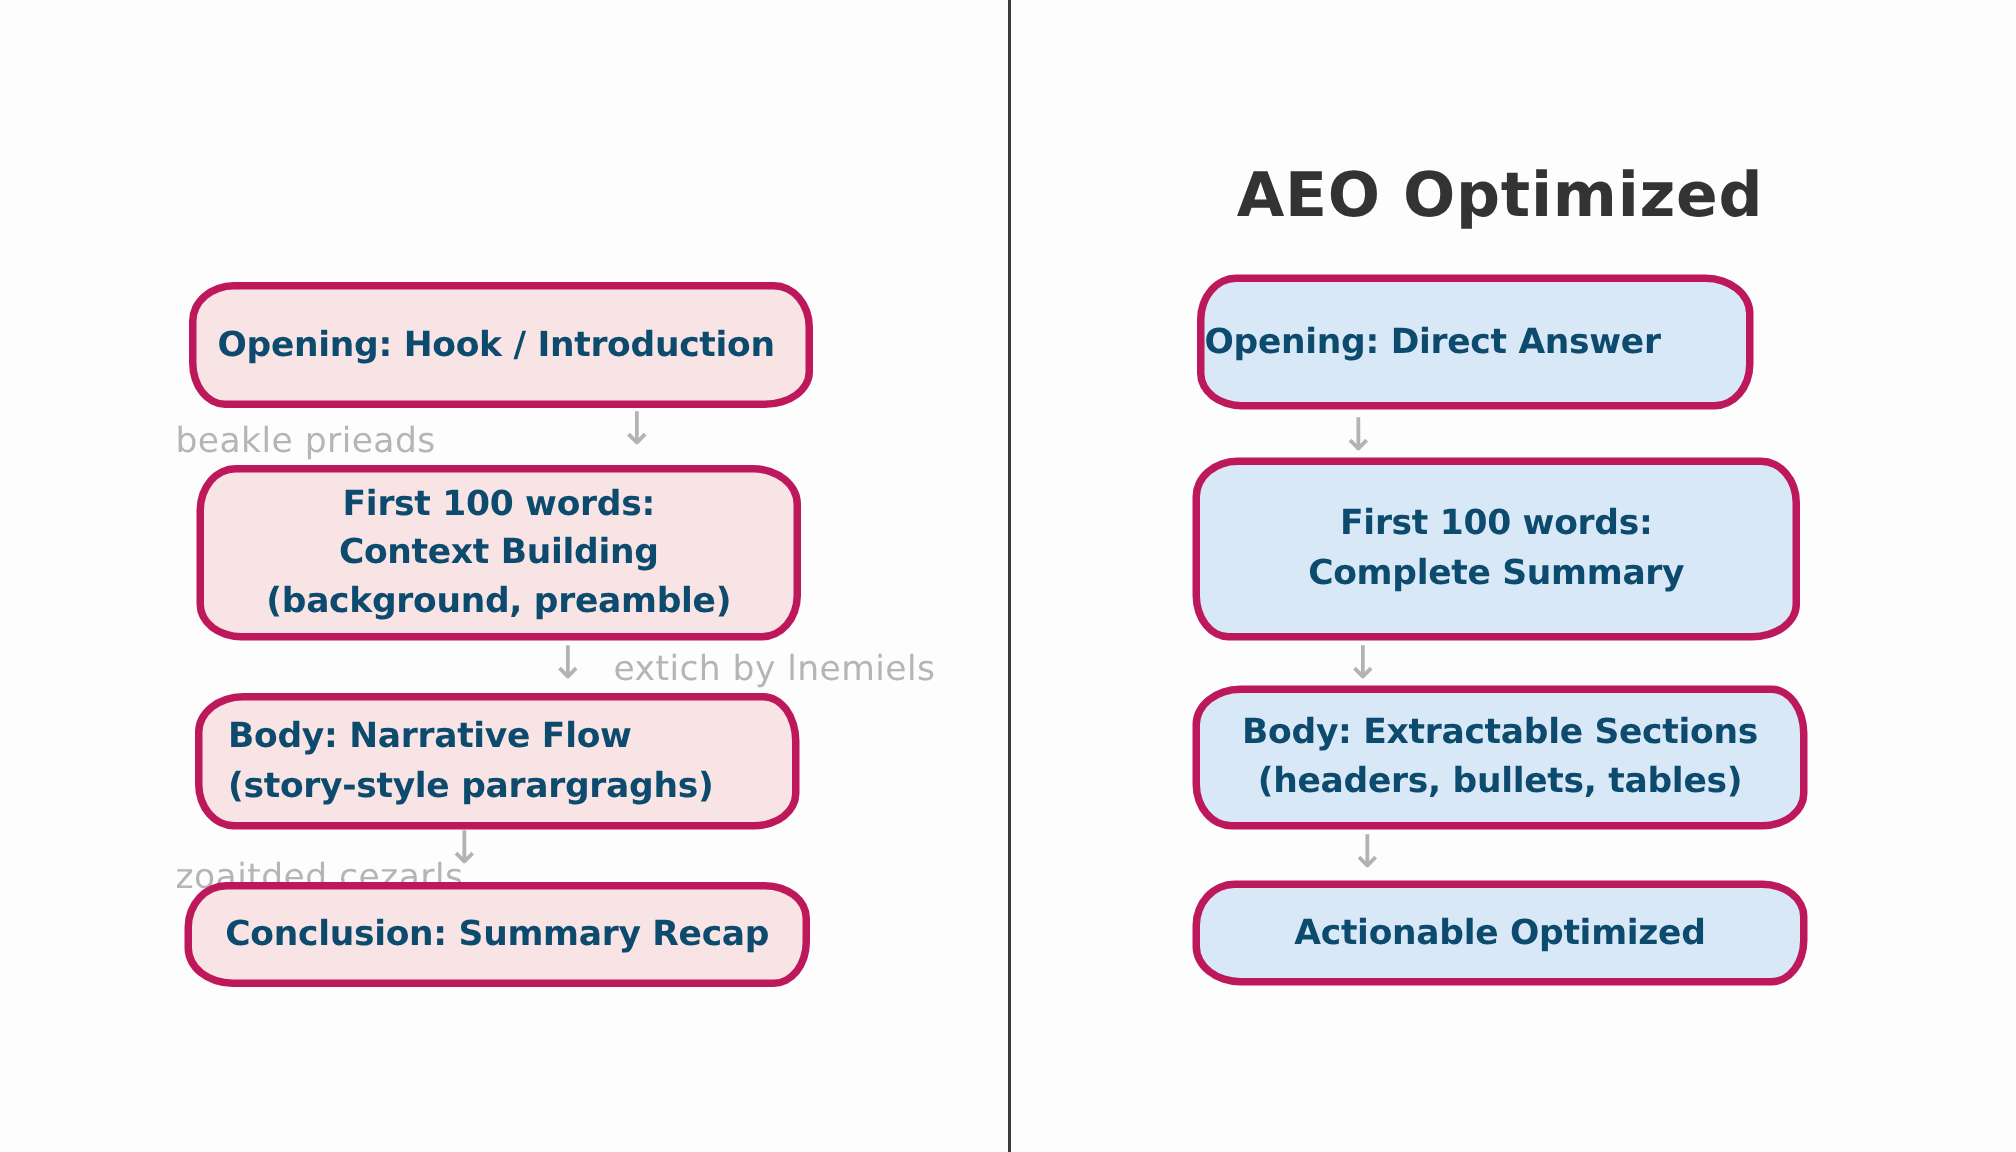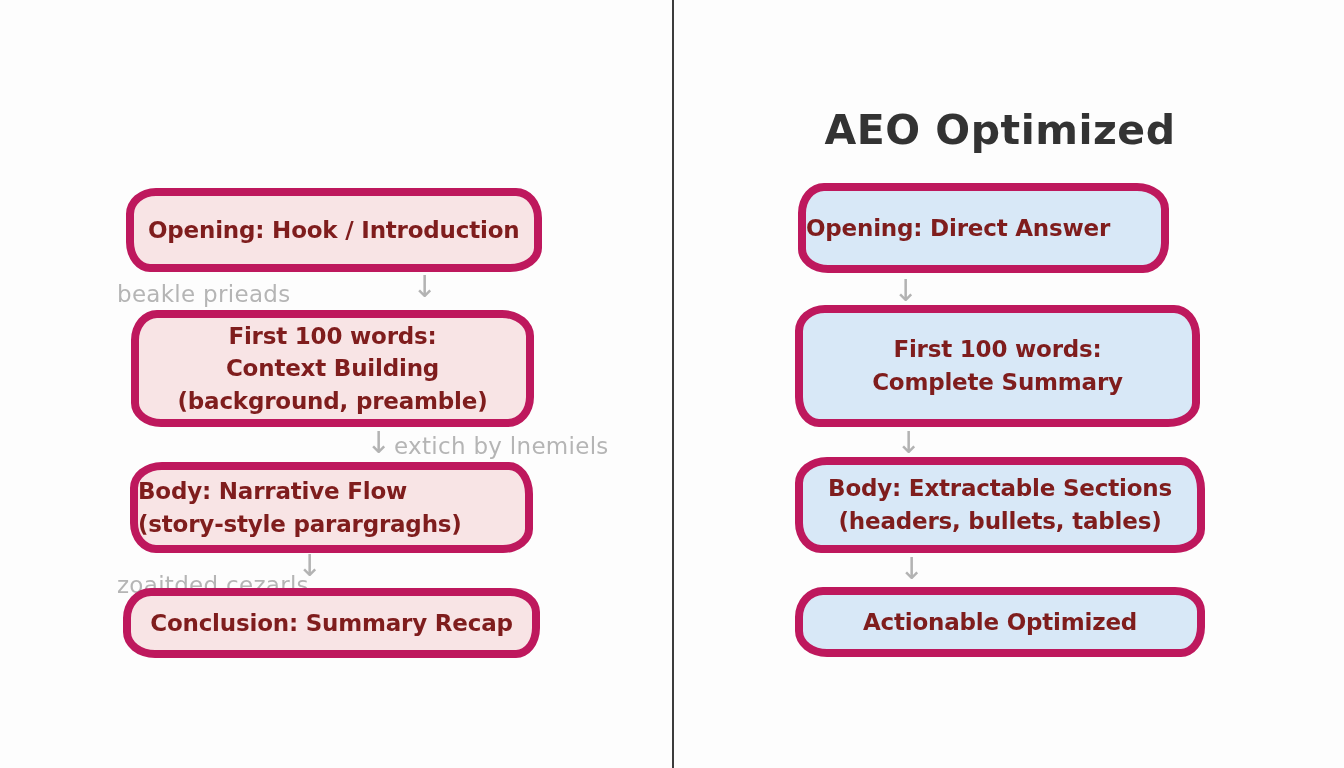--- a/index.html
+++ b/index.html
@@ -29,29 +29,29 @@
     font-size: 41px;
     font-weight: bold;
     letter-spacing: 0.5px;
     text-align: center;
     color: #333333;
     white-space: nowrap;
   }
   .box {
     position: absolute;
     box-sizing: border-box;
-    border: 8px solid #be185d;
+    border: 5px solid #be185d;
     display: flex;
     flex-direction: column;
     justify-content: center;
     font-size: 23px;
     font-weight: 600;
     letter-spacing: -0.2px;
     line-height: 1.42;
-    color: #7f1d1d;
+    color: #0c4a6e;
     white-space: nowrap;
   }
   .box.pink { background: #f8e4e5; }
   .box.blue { background: #d8e8f7; }
   .box.r1 { border-radius: 30px 26px 32px 24px / 26px 30px 24px 30px; }
   .box.r2 { border-radius: 26px 32px 26px 30px / 30px 26px 30px 24px; }
   .box.r3 { border-radius: 32px 24px 30px 26px / 26px 32px 24px 30px; }
   .box.r4 { border-radius: 28px 30px 24px 32px / 30px 24px 30px 26px; }
   .box.align-left { align-items: flex-start; text-align: left; }
   .box.center { align-items: center; text-align: center; }
@@ -86,23 +86,23 @@
   <span class="note" style="left:117px; top:281px;">beakle prieads</span>
   <span class="arrow" style="left:412px; top:272px;">↓</span>
 
   <div class="box pink r2 center" style="left:131px; top:310px; width:403px; height:117px;">
     <span class="bl">First 100 words:</span>
     <span class="bl">Context Building</span>
     <span class="bl">(background, preamble)</span>
   </div>
 
   <span class="arrow" style="left:366px; top:428px;">↓</span>
-  <span class="note" style="left:394px; top:433px;">extich by lnemiels</span>
+  <span class="note" style="left:409px; top:433px;">extich by lnemiels</span>
 
-  <div class="box pink r3 align-left" style="left:130px; top:462px; width:403px; height:91px; ">
+  <div class="box pink r3 align-left" style="left:130px; top:462px; width:403px; height:91px; padding-left:17px;">
     <span class="bl">Body: Narrative Flow</span>
     <span class="bl">(story-style parargraghs)</span>
   </div>
 
   <span class="note" style="left:117px; top:572px;">zoaitded cezarls</span>
   <span class="arrow" style="left:297px; top:551px;">↓</span>
 
   <div class="box pink r4 center" style="left:123px; top:588px; width:417px; height:70px;">
     <span class="bl">Conclusion: Summary Recap</span>
   </div>

